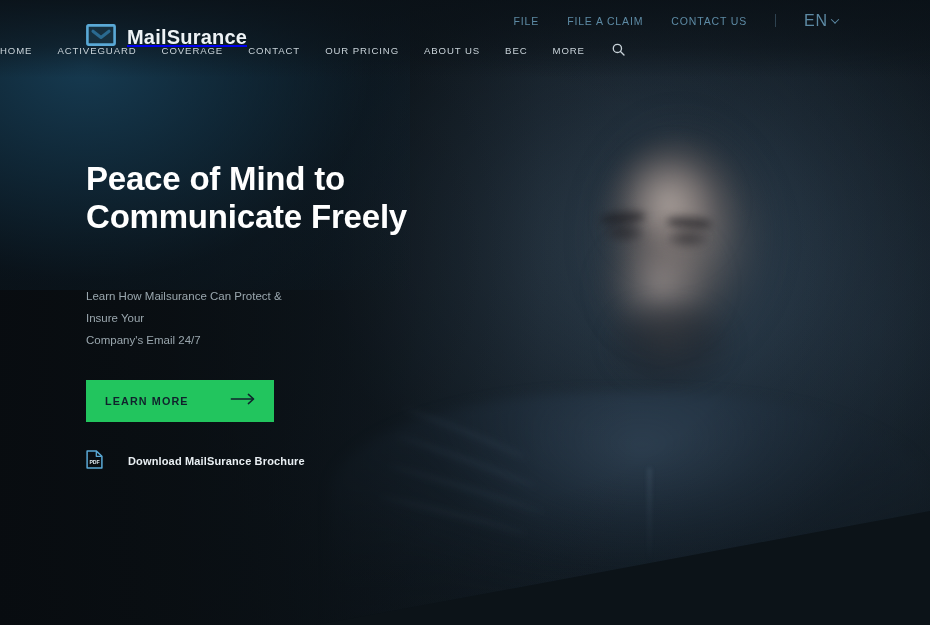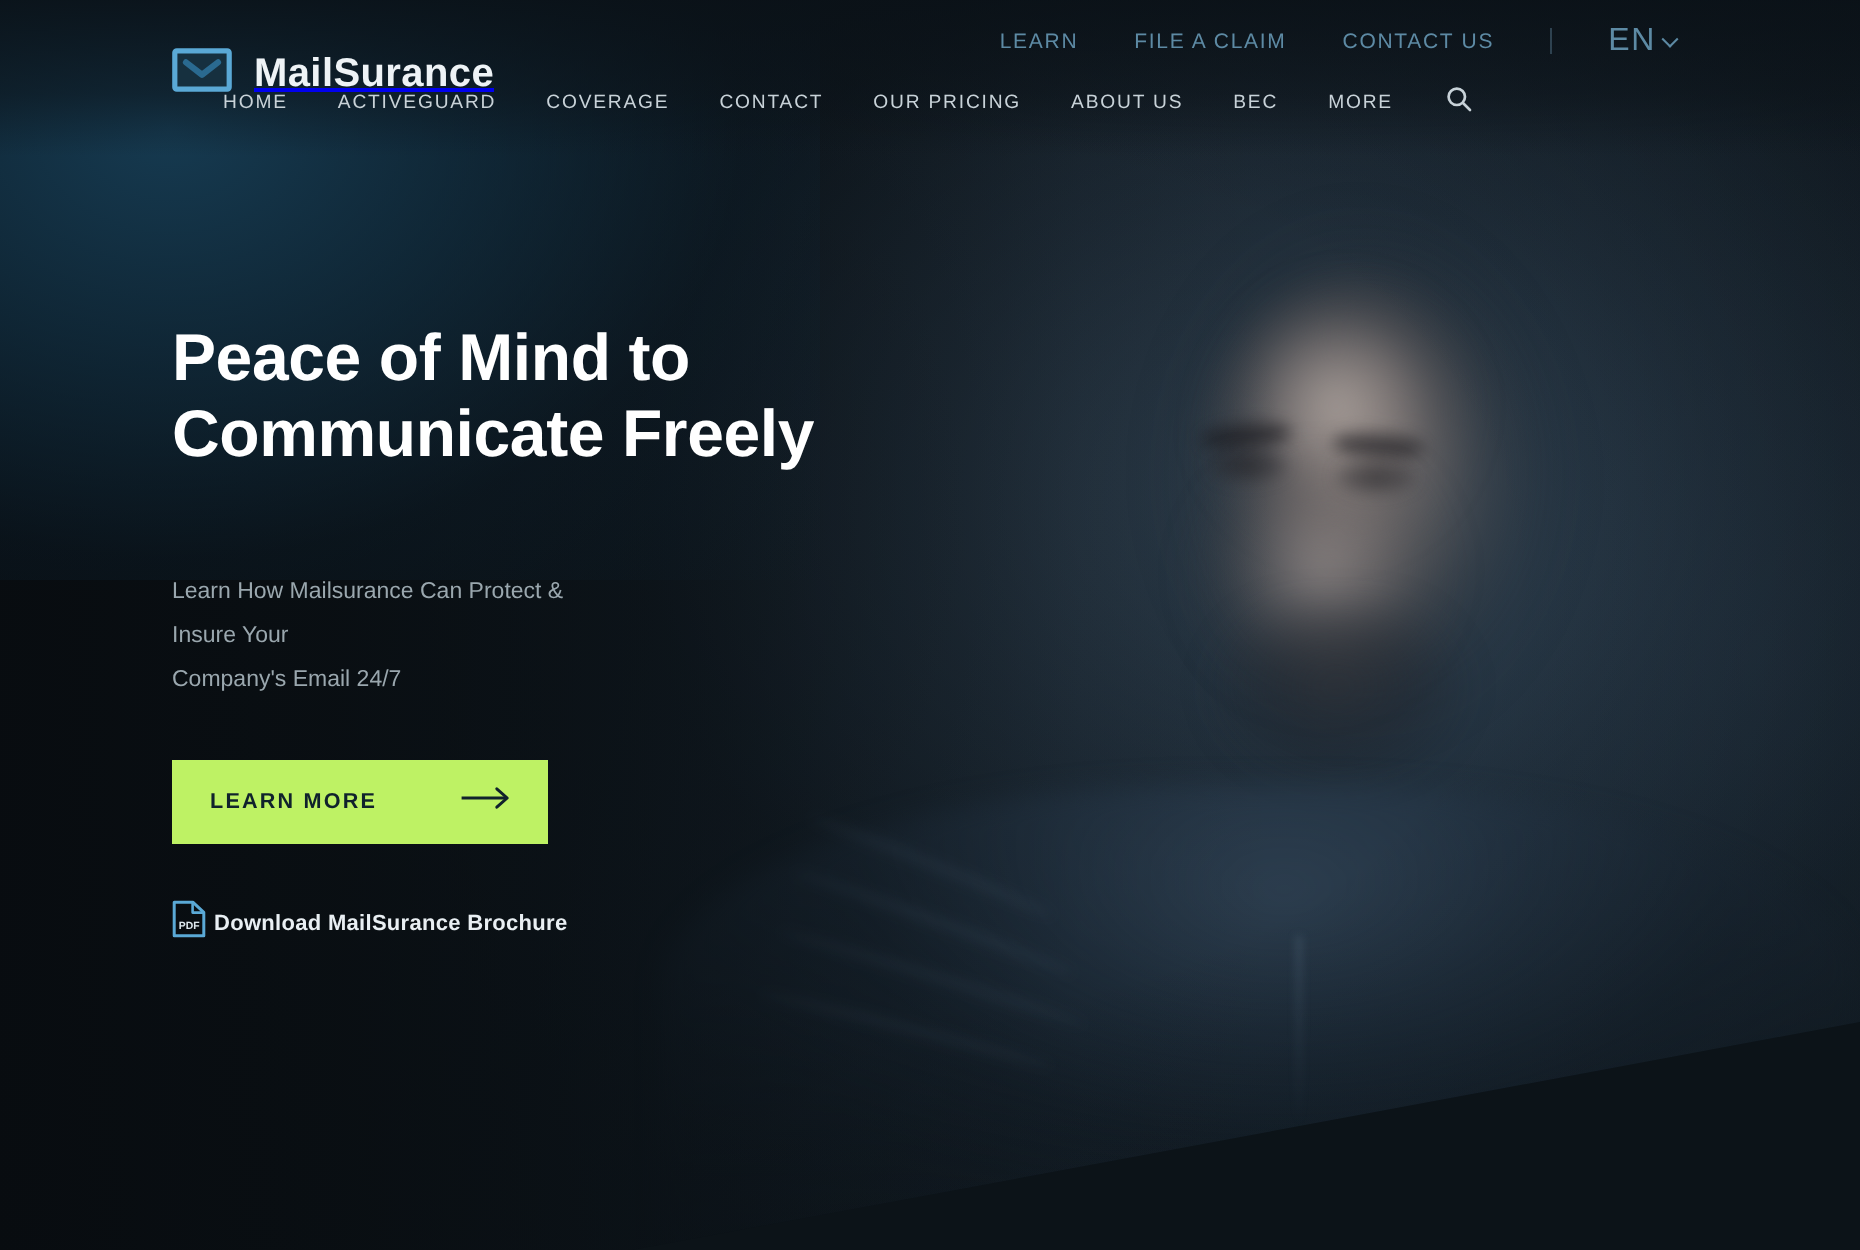--- a/index.html
+++ b/index.html
@@ -286,21 +286,21 @@
     font-size: 20px;
     font-weight: 600;
     letter-spacing: 0.2px;
   }
 
   .mainnav {
     position: absolute;
     left: 0; top: 43px;
     width: 930px;
     display: flex;
-    justify-content: center;
+    justify-content: flex-start;
     align-items: center;
     gap: 25px;
     padding-right: 82px;
   }
   .mainnav a {
     color: #c8d2d8;
     font-size: 9.6px;
     letter-spacing: 0.9px;
     text-decoration: none;
     white-space: nowrap;
@@ -332,39 +332,39 @@
     color: #9aa7ae;
     font-size: 11.5px;
     line-height: 1.95;
     max-width: 230px;
     white-space: pre-line;
   }
   .cta {
     margin-top: 28px;
     width: 188px;
     height: 42px;
-    background: #bef264;
+    background: #22c55e;
     border: none;
     display: flex;
     align-items: center;
     justify-content: space-between;
     padding: 0 18px 0 19px;
     cursor: pointer;
   }
   .cta-label {
     color: #10222c;
     font-size: 10.8px;
     font-weight: 700;
     letter-spacing: 1.1px;
   }
   .brochure {
     margin-top: 28px;
     display: flex;
     align-items: center;
-    gap: 4px;
+    gap: 25px;
     text-decoration: none;
     width: max-content;
   }
   .brochure-label {
     color: #e9eff3;
     font-size: 11px;
     font-weight: 700;
     letter-spacing: 0.15px;
   }
 </style>
@@ -391,21 +391,21 @@
     <div class="placket"></div>
     <div class="vignette"></div>
     <div class="glow-tl"></div>
     <div class="header-shade"></div>
     <div class="diagonal"></div>
   </div>
 
   <div class="header">
 
     <div class="topbar">
-      <a href="#">LEARN</a>
+      <a href="#">FILE</a>
       <a href="#">FILE A CLAIM</a>
       <a href="#">CONTACT US</a>
       <span class="sep"></span>
       <div class="lang">
         <span>EN</span>
         <span class="chev"></span>
       </div>
     </div>
 
     <div class="brandrow">

